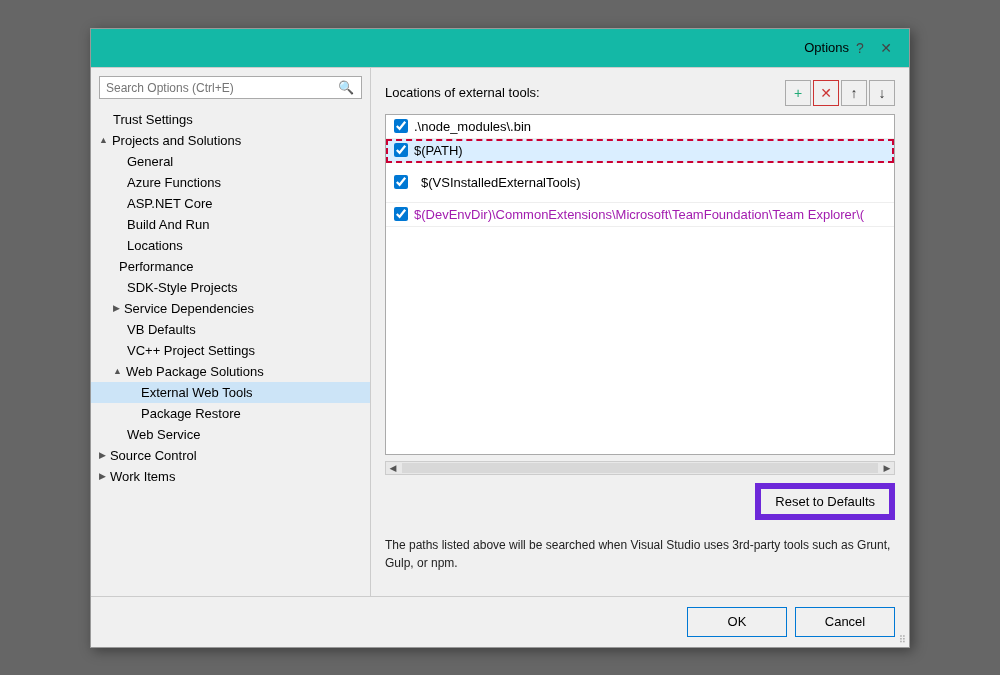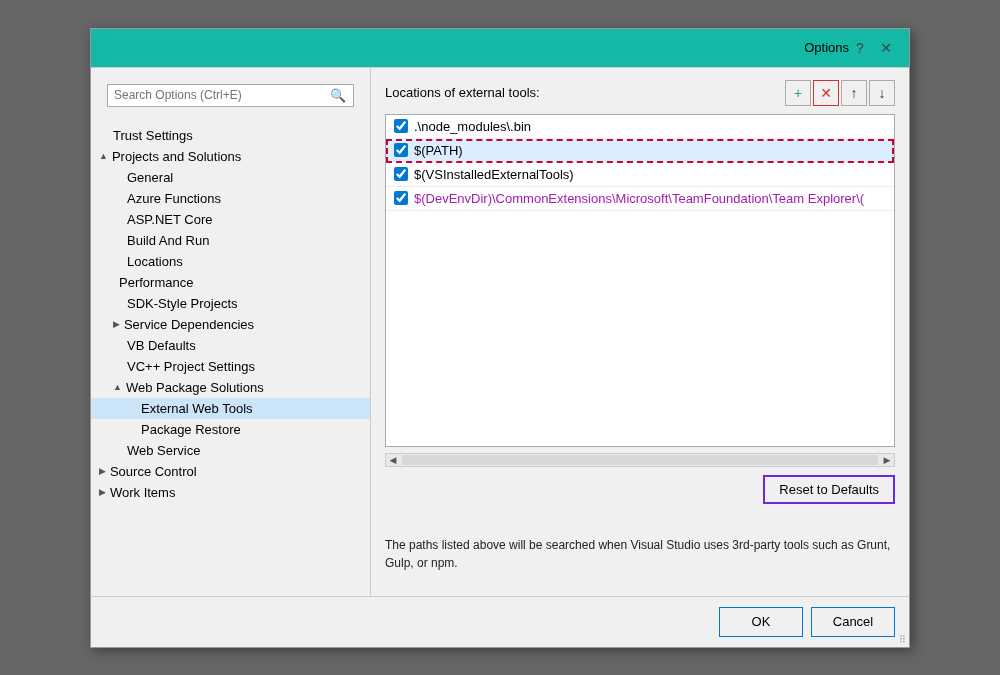--- a/index.html
+++ b/index.html
@@ -60,22 +60,22 @@
     .left-panel {
       width: 280px;
       min-width: 280px;
       display: flex;
       flex-direction: column;
       border-right: 1px solid #ccc;
       background: #f0f0f0;
     }
     .search-box {
       display: flex;
-      align-items: center;
-      margin: 16px;
+      align-items: flex-end;
+      margin: 8px;
       border: 1px solid #aaa;
       background: #fff;
       padding: 3px 6px;
     }
     .search-input {
       flex: 1;
       border: none;
       outline: none;
       font-size: 12px;
       color: #999;
@@ -160,43 +160,43 @@
     }
     .hscroll-track {
       flex: 1;
       height: 10px;
       background: #d8d8d8;
       margin: 0 2px;
     }
     .reset-btn {
       align-self: flex-end;
       padding: 5px 14px;
-      border: 2px solid #6d28d9;
-      background: #f0f0f0;
-      cursor: pointer;
-      font-size: 13px;
-      margin-bottom: 24px;
+      border: 6px solid #6d28d9;
+      background: #f0f0f0;
+      cursor: pointer;
+      font-size: 13px;
+      margin-bottom: 8px;
     }
     .description-text {
       font-size: 12px;
       color: #222;
       line-height: 1.5;
       margin-bottom: 12px;
     }
     
     .bottom-bar {
       border-top: 1px solid #ccc;
       padding: 10px 14px;
       display: flex;
       justify-content: flex-end;
       gap: 8px;
       background: #f0f0f0;
     }
     .ok-btn, .cancel-btn {
-      width: 84px;
+      width: 100px;
       height: 30px;
       border: 1px solid #0078d4;
       background: #f0f0f0;
       cursor: pointer;
       font-size: 13px;
       display: flex;
       align-items: center;
       justify-content: center;
     }
     .resize-handle {
@@ -303,21 +303,21 @@
 
       <div class="list-area" id="tools-list">
       <div style="display: flex; align-items: center; padding: 4px 8px; border-bottom: 1px solid rgb(238, 238, 238); cursor: pointer;">
             <input type="checkbox" checked="" style="margin-right: 6px; width: 14px; height: 14px; accent-color: rgb(0, 120, 212);">
             <span style="font-size: 13px; color: rgb(0, 0, 0); white-space: nowrap;">.\node_modules\.bin</span>
           </div>
           <div style="display: flex; align-items: center; padding: 4px 8px; border-bottom: 1px solid rgb(238, 238, 238); cursor: pointer; background: rgb(218, 238, 255); outline: rgb(204, 0, 51) dashed 2px; outline-offset: -2px;">
             <input type="checkbox" checked="" style="margin-right: 6px; width: 14px; height: 14px; accent-color: rgb(0, 120, 212);">
             <span style="font-size: 13px; color: rgb(0, 0, 0); white-space: nowrap;">$(PATH)</span>
           </div>
-          <div style="display: flex; align-items: center; padding: 4px 8px; border-bottom: 1px solid rgb(238, 238, 238); cursor: pointer;">
+          <div style="display: flex; align-items: center; padding: 12px 8px; border-bottom: 1px solid rgb(238, 238, 238); cursor: pointer; gap: 7px;">
             <input type="checkbox" checked="" style="margin-right: 6px; width: 14px; height: 14px; accent-color: rgb(0, 120, 212);">
             <span style="font-size: 13px; color: rgb(0, 0, 0); white-space: nowrap;">$(VSInstalledExternalTools)</span>
           </div>
           <div style="display: flex; align-items: center; padding: 4px 8px; border-bottom: 1px solid rgb(238, 238, 238); cursor: pointer;">
             <input type="checkbox" checked="" style="margin-right: 6px; width: 14px; height: 14px; accent-color: rgb(0, 120, 212);">
             <span style="font-size: 13px; color: #a21caf; white-space: nowrap;">$(DevEnvDir)\CommonExtensions\Microsoft\TeamFoundation\Team Explorer\(</span>
           </div>
         </div>
 
       <div class="hscroll-bar">

